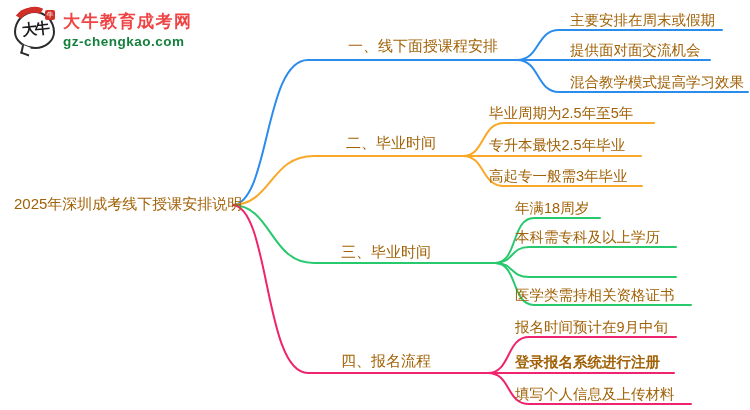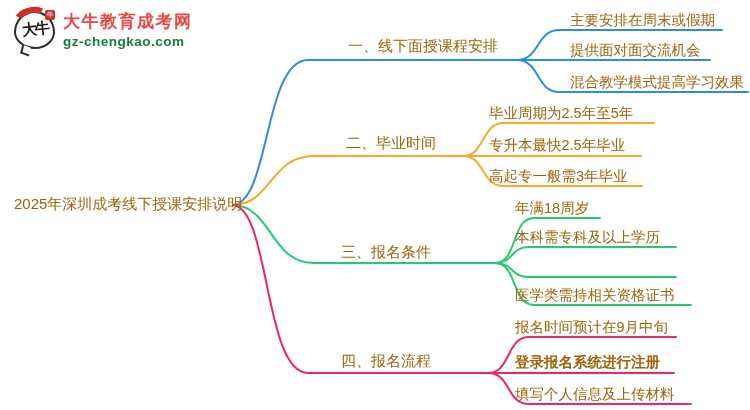--- a/index.html
+++ b/index.html
@@ -105,21 +105,21 @@
   <div class="node branch-label" style="left:348px; top:37px;">一、线下面授课程安排</div>
   <div class="node leaf" style="left:570px; top:11px;">主要安排在周末或假期</div>
   <div class="node leaf" style="left:570px; top:41px;">提供面对面交流机会</div>
   <div class="node branch-label" style="left:346px; top:134px;">二、毕业时间</div>
 
   <div class="node leaf" style="left:570px; top:73px;">混合教学模式提高学习效果</div>
   <div class="node leaf" style="left:489px; top:104px;text-align:right;">毕业周期为2.5年至5年</div>
   <div class="node leaf" style="left:489px; top:136px;">专升本最快2.5年毕业</div>
   <div class="node leaf" style="left:489px; top:167px;">高起专一般需3年毕业</div>
 
-  <div class="node branch-label" style="left:341px; top:243px;">三、报名条件</div>
+  <div class="node branch-label" style="left:341px; top:243px;">三、毕业时间</div>
   <div class="node leaf" style="left:515px; top:199px;">年满18周岁</div>
   <div class="node leaf" style="left:515px; top:228px;">本科需专科及以上学历</div>
   <div class="node leaf" style="left:515px; top:286px;">医学类需持相关资格证书</div>
 
   <div class="node branch-label" style="left:341px; top:352px;">四、报名流程</div>
   <div class="node leaf" style="left:515px; top:318px;text-align:right;">报名时间预计在9月中旬</div>
   <div class="node leaf" style="left:515px; top:353px;font-weight:bold;">登录报名系统进行注册</div>
   <div class="node leaf" style="left:515px; top:385px;">填写个人信息及上传材料</div>
 
 </div>

